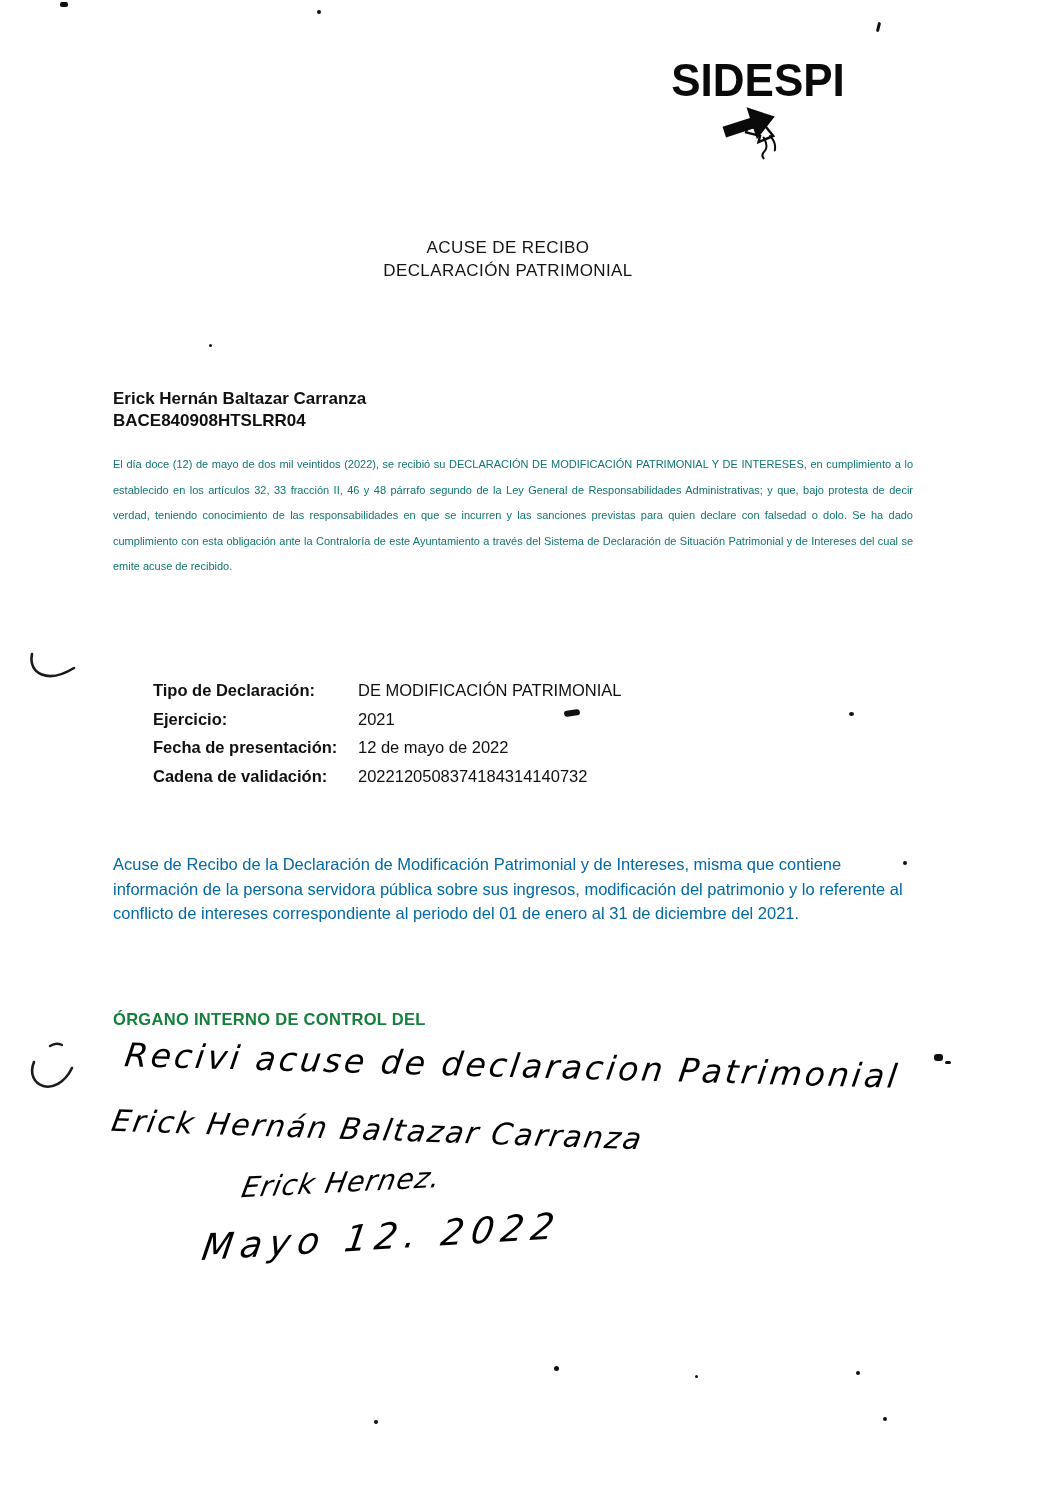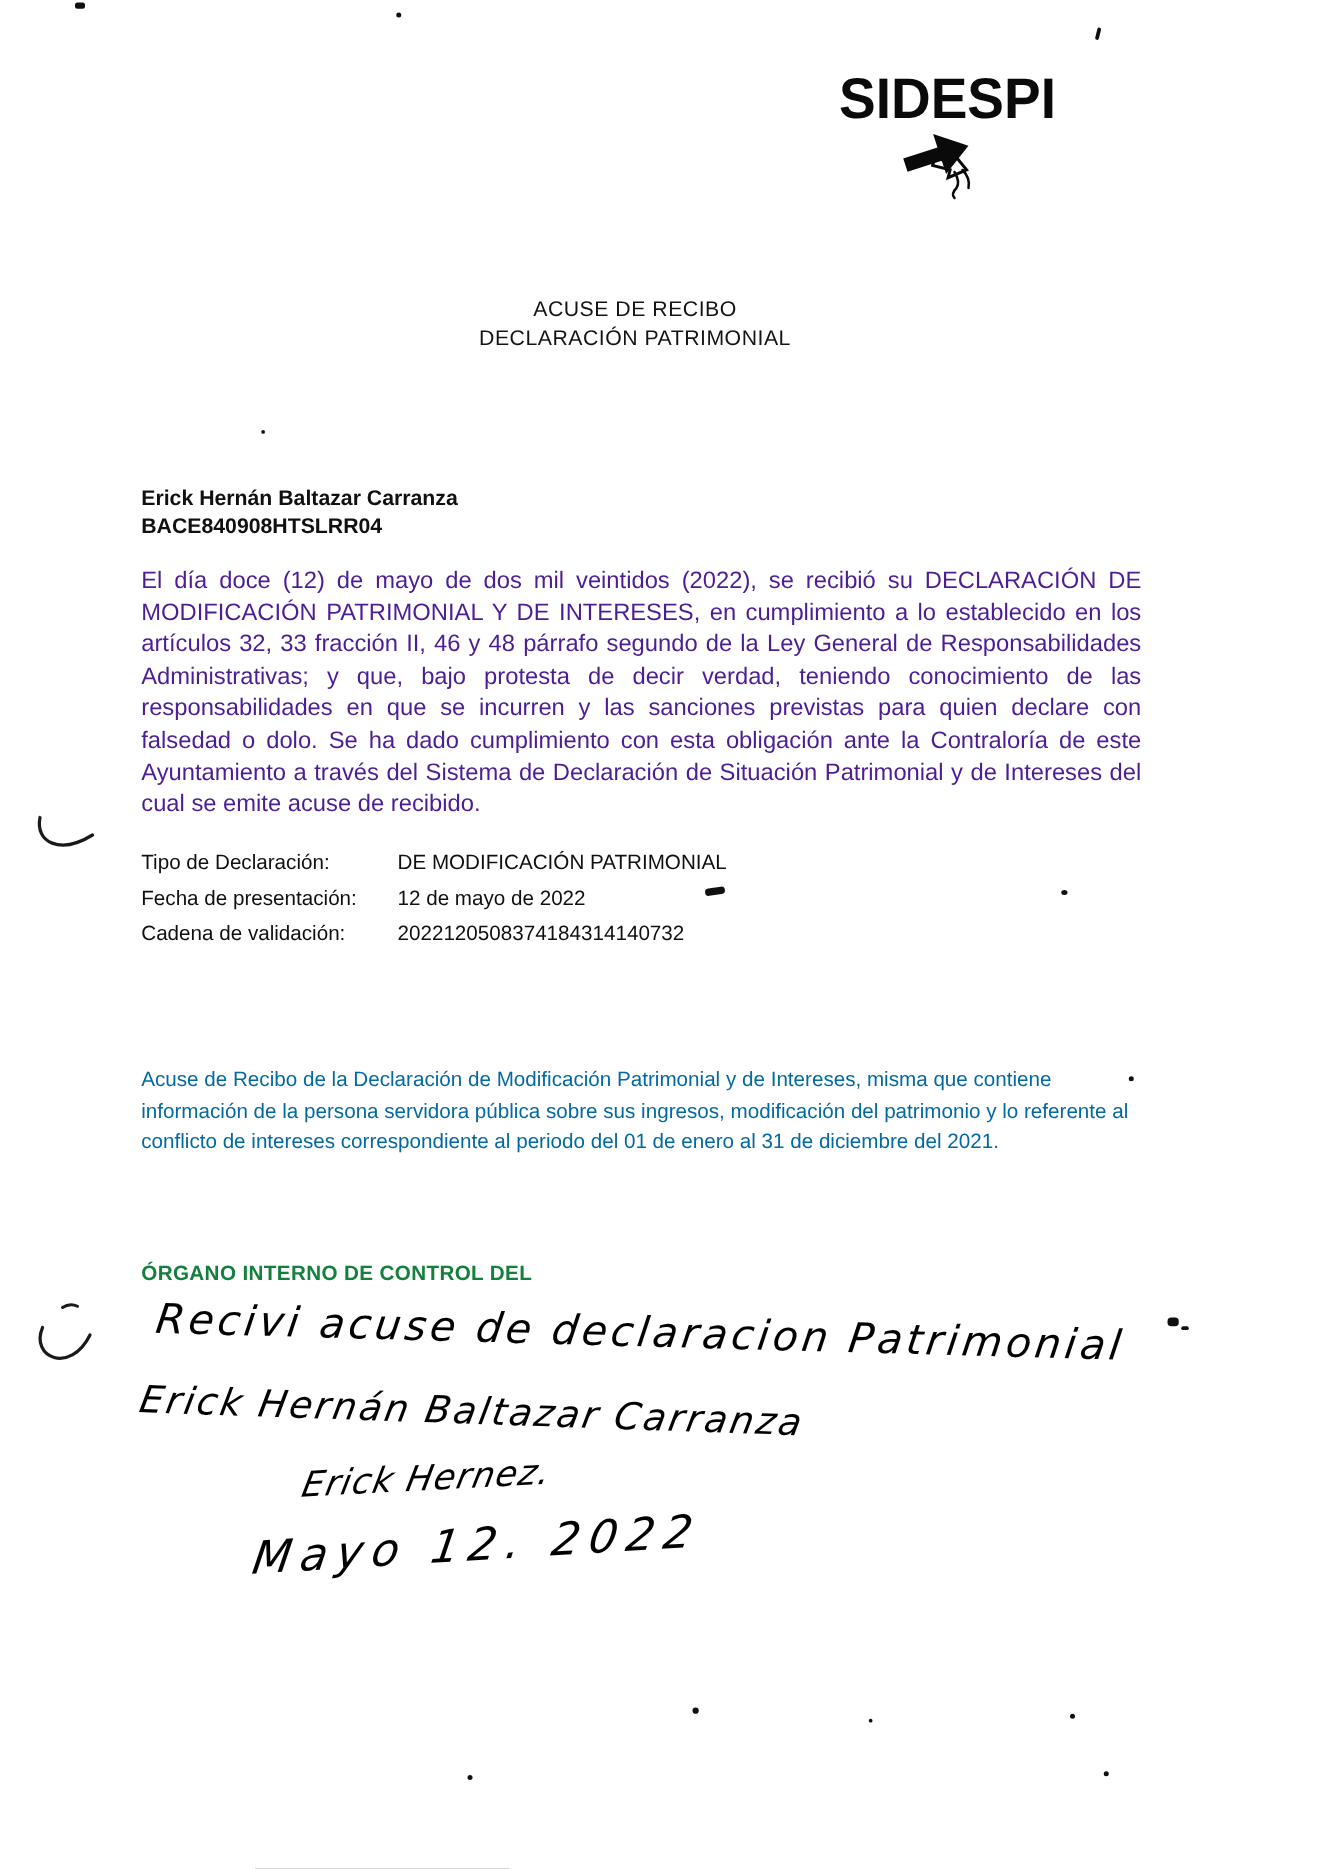--- a/index.html
+++ b/index.html
@@ -24,30 +24,30 @@
   
   .doc-title{
     position:absolute;left:258px;top:236px;width:500px;text-align:center;
     font-size:17px;line-height:23px;letter-spacing:.4px;color:#141414;
   }
   
   .declarant{position:absolute;left:113px;top:388px;font-size:17px;line-height:22px;font-weight:700;color:#101010;}
   
   .para1{
     position:absolute;left:113px;top:452px;width:800px;
-    font-size:19px;line-height:25.6px;text-align:justify;color:#4c1d95;
+    font-size:11px;line-height:25.6px;text-align:justify;color:#0f766e;
   }
   .para2{
     position:absolute;left:113px;top:852px;width:810px;
     font-size:16.5px;line-height:24.5px;color:#0369a1;
   }
   
   .details{position:absolute;left:113px;top:681px;font-size:16.5px;color:#101010;}
   .detail-row{display:flex;margin-bottom:9.5px;}
-  .detail-label{font-weight:400;width:205px;flex:0 0 205px;}
+  .detail-label{font-weight:700;width:205px;flex:0 0 205px;margin-left:40px;}
   .detail-value{font-weight:400;}
   
   .organ{position:absolute;left:113px;top:1010px;font-size:16.5px;font-weight:700;letter-spacing:.3px;color:#15803d;}
   
   .hand{
     position:absolute;color:#000;
     font-family:"DejaVu Sans",sans-serif;font-style:italic;
     white-space:nowrap;
   }
   .hand-line1{left:125px;top:1046px;font-size:33px;letter-spacing:3px;transform:rotate(1.6deg) skewX(-6deg);}
@@ -89,20 +89,24 @@
   </div>
 
   <div class="para1">El día doce (12) de mayo de dos mil veintidos (2022), se recibió su DECLARACIÓN DE MODIFICACIÓN PATRIMONIAL Y DE INTERESES, en cumplimiento a lo establecido en los artículos 32, 33 fracción II, 46 y 48 párrafo segundo de la Ley General de Responsabilidades Administrativas; y que, bajo protesta de decir verdad, teniendo conocimiento de las responsabilidades en que se incurren y las sanciones previstas para quien declare con falsedad o dolo. Se ha dado cumplimiento con esta obligación ante la Contraloría de este Ayuntamiento a través del Sistema de Declaración de Situación Patrimonial y de Intereses del cual se emite acuse de recibido.</div>
 
   <div class="details">
     <div class="detail-row">
       <span class="detail-label">Tipo de Declaración:</span>
       <span class="detail-value">DE MODIFICACIÓN PATRIMONIAL</span>
     </div>
     <div class="detail-row">
+      <span class="detail-label">Ejercicio:</span>
+      <span class="detail-value">2021</span>
+    </div>
+    <div class="detail-row">
       <span class="detail-label">Fecha de presentación:</span>
       <span class="detail-value">12 de mayo de 2022</span>
     </div>
     <div class="detail-row">
       <span class="detail-label">Cadena de validación:</span>
       <span class="detail-value">2022120508374184314140732</span>
     </div>
   </div>
 
   <div class="para2">Acuse de Recibo de la Declaración de Modificación Patrimonial y de Intereses, misma que contiene información de la persona servidora pública sobre sus ingresos, modificación del patrimonio y lo referente al conflicto de intereses correspondiente al periodo del 01 de enero al 31 de diciembre del 2021.</div>

